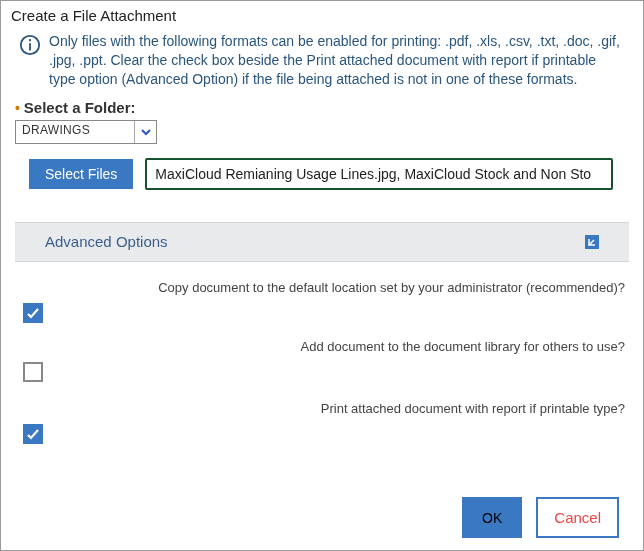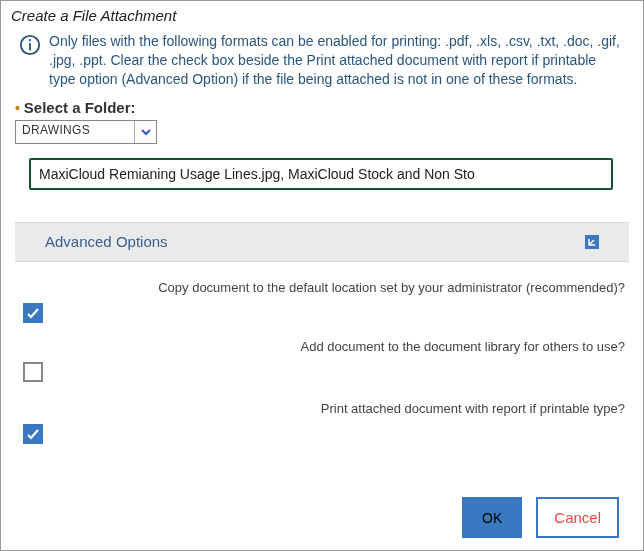--- a/index.html
+++ b/index.html
@@ -12,21 +12,20 @@
     height: 551px;
     position: relative;
     border: 1px solid #999;
   }
   .dialog { padding: 0; }
   .title {
     font-size: 15px;
     font-weight: 400;
     padding: 6px 10px 4px 10px;
     color: #222;
-    font-style: italic;
   }
   .info-row {
     display: flex;
     align-items: flex-start;
     padding: 4px 18px 6px 18px;
     gap: 8px;
   }
   .info-icon {
     flex: 0 0 auto;
     width: 22px; height: 22px;
@@ -184,20 +183,21 @@
       <div class="select-text">DRAWINGS</div>
       <div class="select-btn">
         <svg width="12" height="12" viewBox="0 0 12 12">
           <polyline points="2,4 6,8 10,4" fill="none" stroke="#2a56c8" stroke-width="2"></polyline>
         </svg>
       </div>
     </div>
   </div>
 
   <div class="files-row">
+    <button class="select-files-btn">Select Files</button>
     <div class="files-field">
       <span>MaxiCloud Remianing Usage Lines.jpg,  MaxiCloud Stock and Non Sto</span>
     </div>
   </div>
 
   <div class="adv-header">
     <span class="adv-title">Advanced Options</span>
     <span class="adv-toggle">
       <svg width="8" height="8" viewBox="0 0 8 8">
           <polyline points="1,1 1,7 7,7" fill="none" stroke="#fff" stroke-width="1.5"></polyline>

